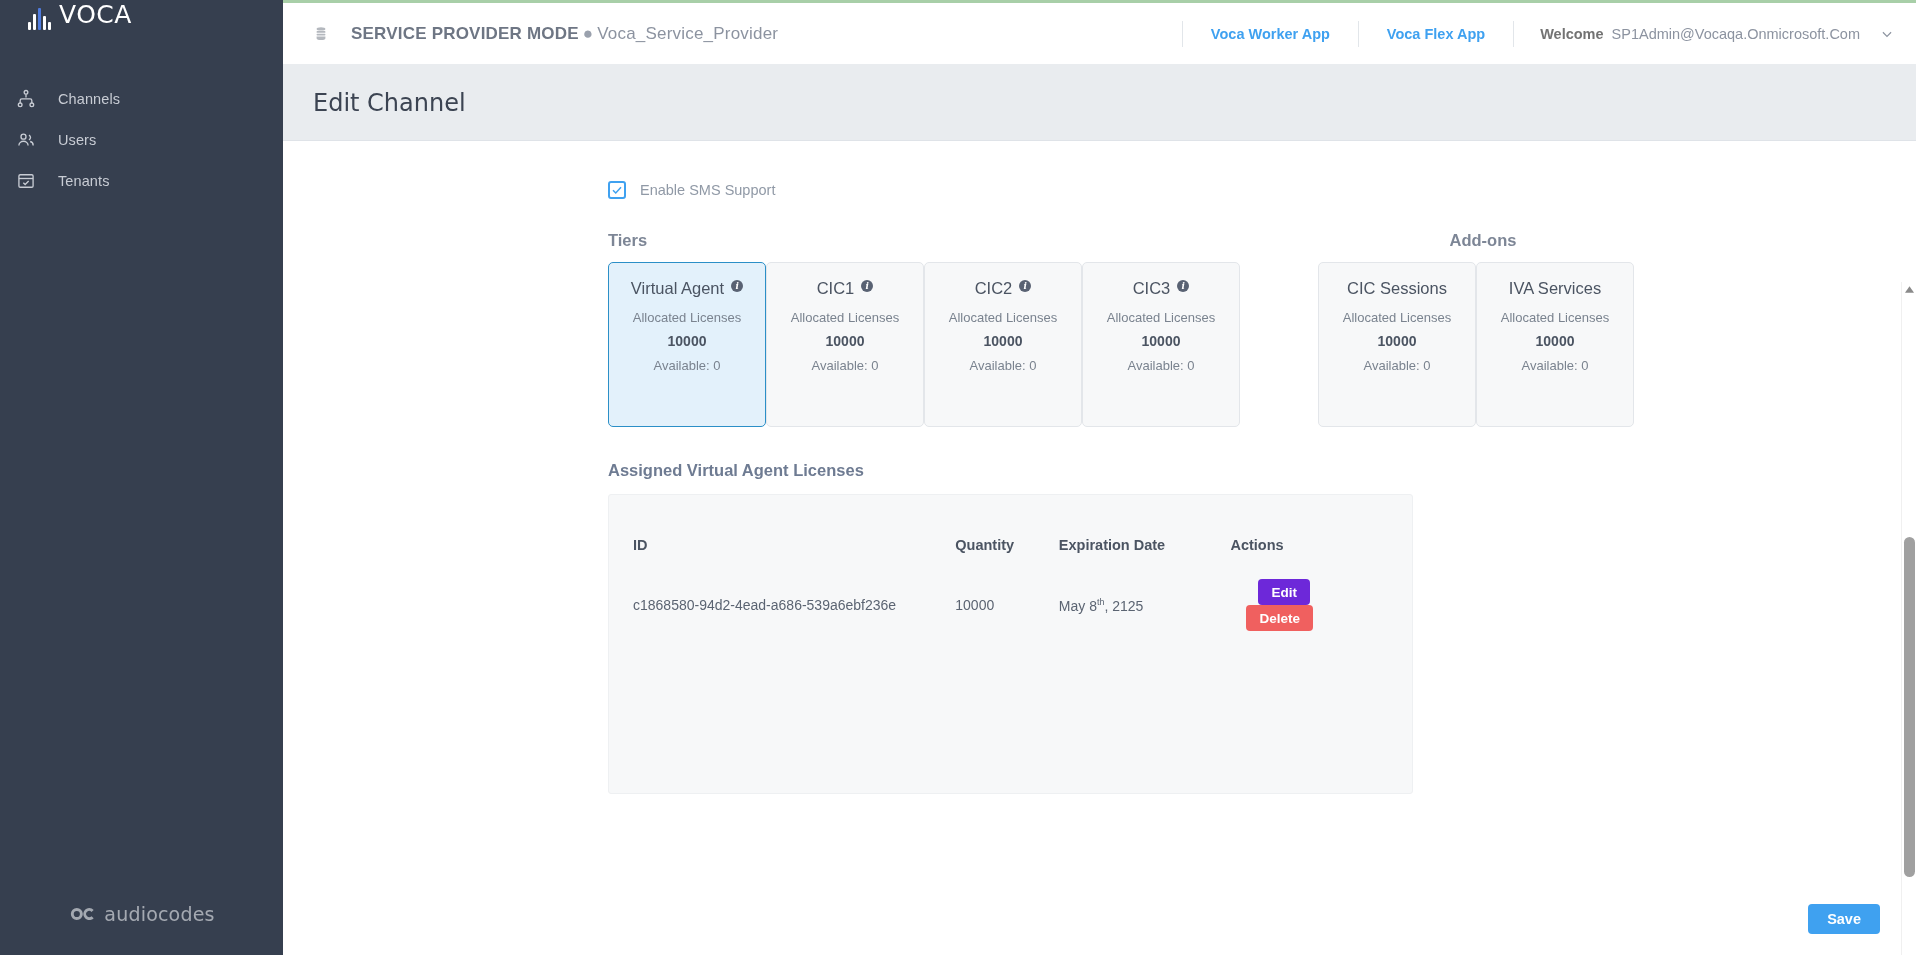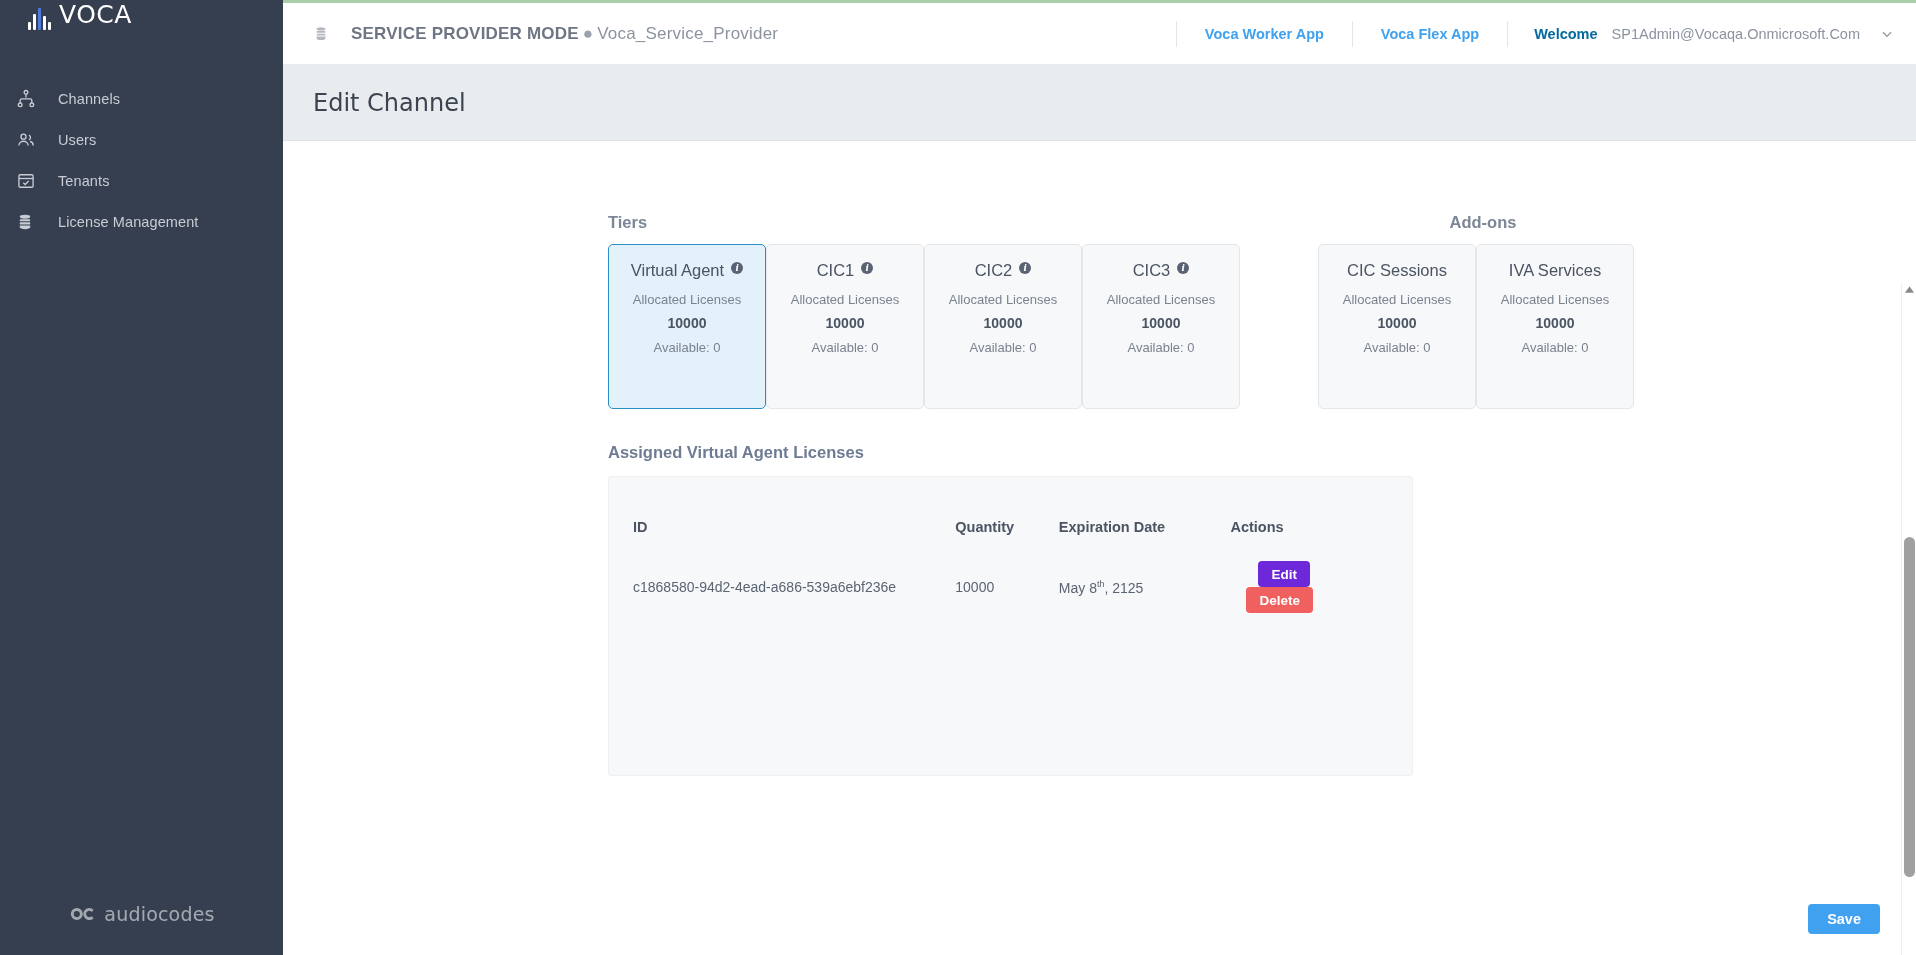--- a/index.html
+++ b/index.html
@@ -87,21 +87,21 @@
     color: #3fa1f0; font-size: 14.5px; font-weight: 700;
     padding: 0 28px; cursor: pointer;
     border-left: 1px solid #e2e6ea;
     height: 26px; display: flex; align-items: center;
   }
   .welcome-box {
     border-left: 1px solid #e2e6ea;
     padding-left: 26px; display: flex; align-items: center;
     height: 26px;
   }
-  .welcome-label { color: #0369a1; font-size: 14.5px; font-weight: 700; margin-right: 14px; }
+  .welcome-label { color: #737373; font-size: 14.5px; font-weight: 700; margin-right: 8px; }
   .welcome-user { color: #8c93a0; font-size: 14.5px; }
   .chevron { margin-left: 20px; color: #8c93a0; cursor: pointer; display:flex; }
 
   .page-head {
     height: 76px; background: #e9ecef;
     display: flex; align-items: center;
     padding-left: 30px;
     border-bottom: 1px solid #dfe3e8;
   }
   .page-title {
@@ -260,31 +260,20 @@
         <span class="nav-icon">
           <svg width="20" height="20" viewBox="0 0 24 24" fill="none" stroke="currentColor" stroke-width="1.6">
             <rect x="3.5" y="4.5" width="17" height="15" rx="1.6"></rect>
               <path d="M3.5 9h17"></path>
             <path d="M8.8 14l2.2 2.2 4.2-4.2"></path>
           </svg>
         </span>
         <span class="nav-label">Tenants</span>
       </div>
 
-      <div class="nav-item">
-        <span class="nav-icon">
-          <svg width="18" height="20" viewBox="0 0 24 24" fill="currentColor">
-            <ellipse cx="12" cy="5" rx="7" ry="2.6"></ellipse>
-            <rect x="5" y="8.2" width="14" height="2.8" rx="1"></rect>
-            <rect x="5" y="12.4" width="14" height="2.8" rx="1"></rect>
-            <path d="M5 16.6h14V19c0 1.4-3.1 2.6-7 2.6S5 20.4 5 19z"></path>
-          </svg>
-        </span>
-        <span class="nav-label">License Management</span>
-      </div>
     </nav>
 
     <div class="footer-logo">
       <span class="ac-mark">
         <svg width="30" height="18" viewBox="0 0 34 20" fill="#e8eaee">
           <path d="M10 3.2A6.8 6.8 0 1 0 10 16.8a6.8 6.8 0 0 0 0-13.6zm0 3.3a3.5 3.5 0 1 1 0 7 3.5 3.5 0 0 1 0-7z"></path>
           <path d="M24.2 3.2a6.8 6.8 0 1 0 4.9 11.5l-2.5-2.2a3.5 3.5 0 1 1 0-4.9l2.5-2.2a6.77 6.77 0 0 0-4.9-2.2z"></path>
         </svg>
       </span>
       <span class="ac-text">audiocodes</span>
@@ -323,20 +312,28 @@
         </span>
       </div>
     </header>
 
     <div class="page-head">
       <h1 class="page-title">Edit Channel</h1>
     </div>
 
     <div class="content">
 
+      <div class="sms-row">
+        <span class="cbox">
+          <svg width="12" height="12" viewBox="0 0 24 24" fill="none" stroke="#3fa1f0" stroke-width="3">
+            <path d="M4 12.5l5.5 5.5L20 6.5"></path>
+          </svg>
+        </span>
+        <span class="sms-label">Enable SMS Support</span>
+      </div>
 
       <div class="section-row">
         <div class="tiers-col">
           <div class="section-title">Tiers</div>
           <div class="cards">
 
             <div class="card selected">
               <div class="card-title">
                 <span>Virtual Agent</span>
                 <span class="info-dot">i</span>

